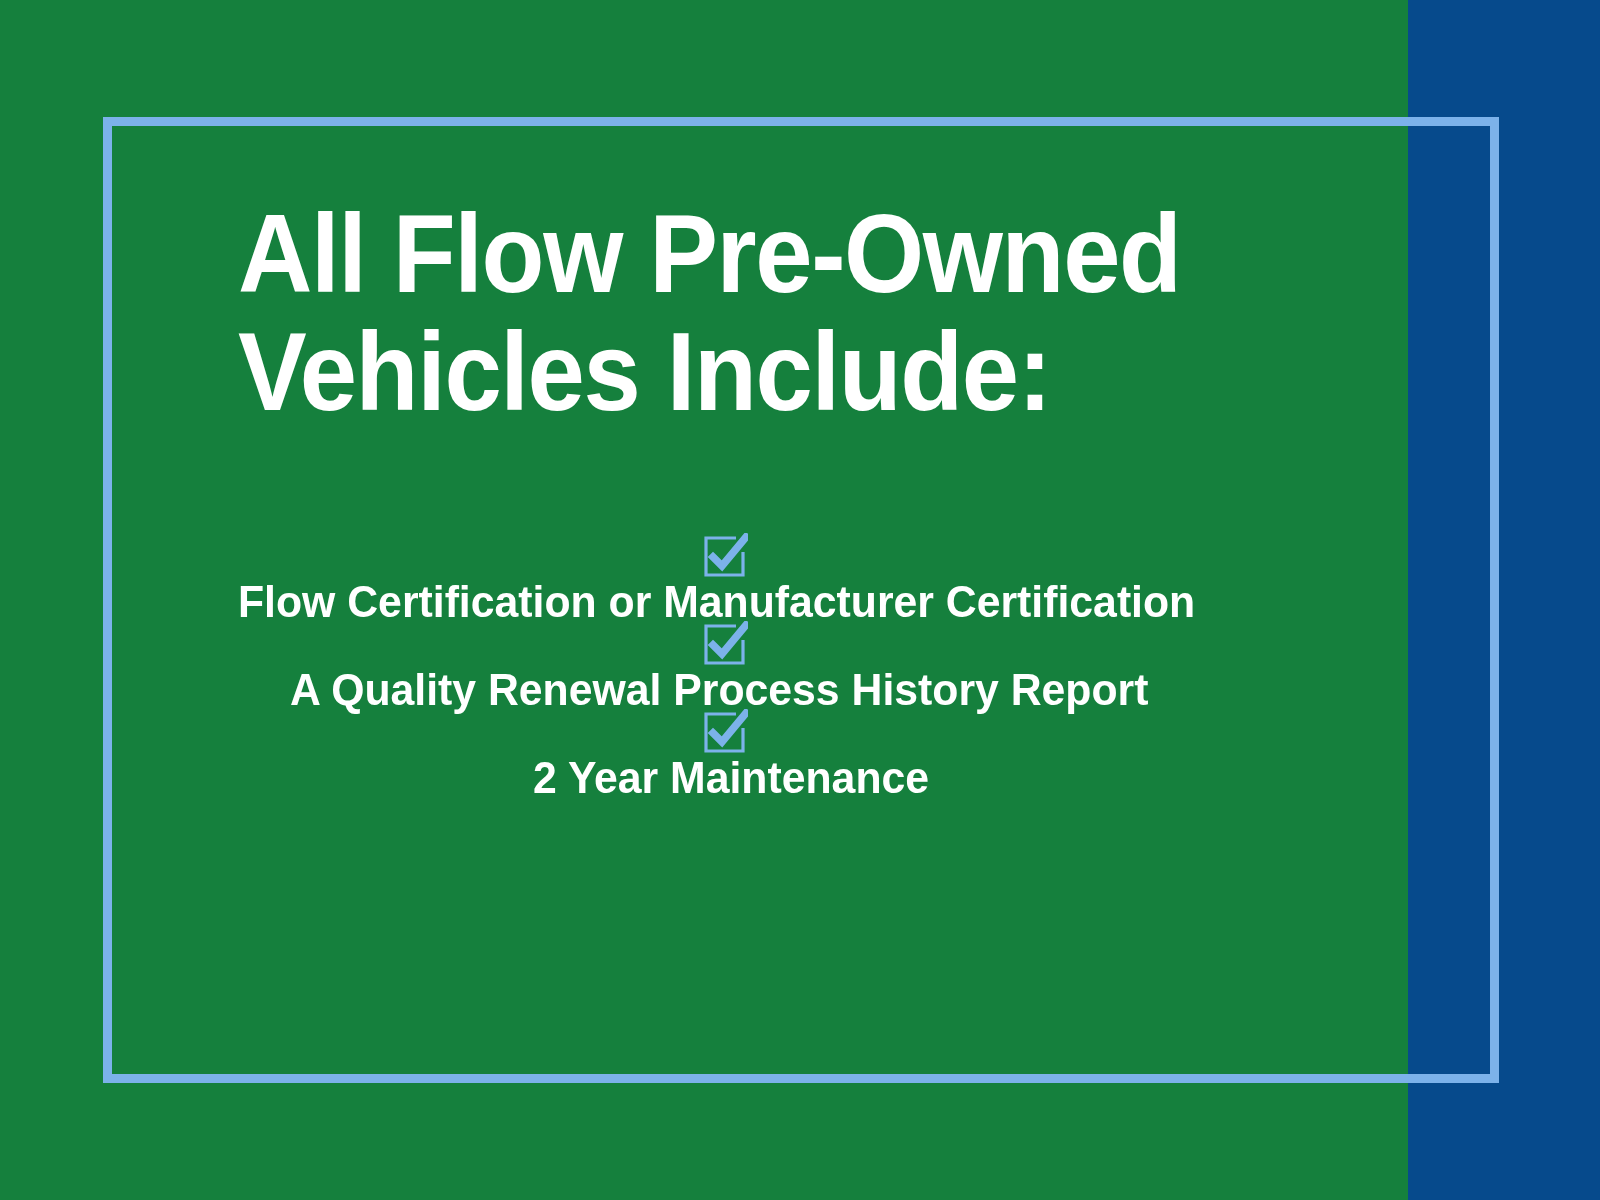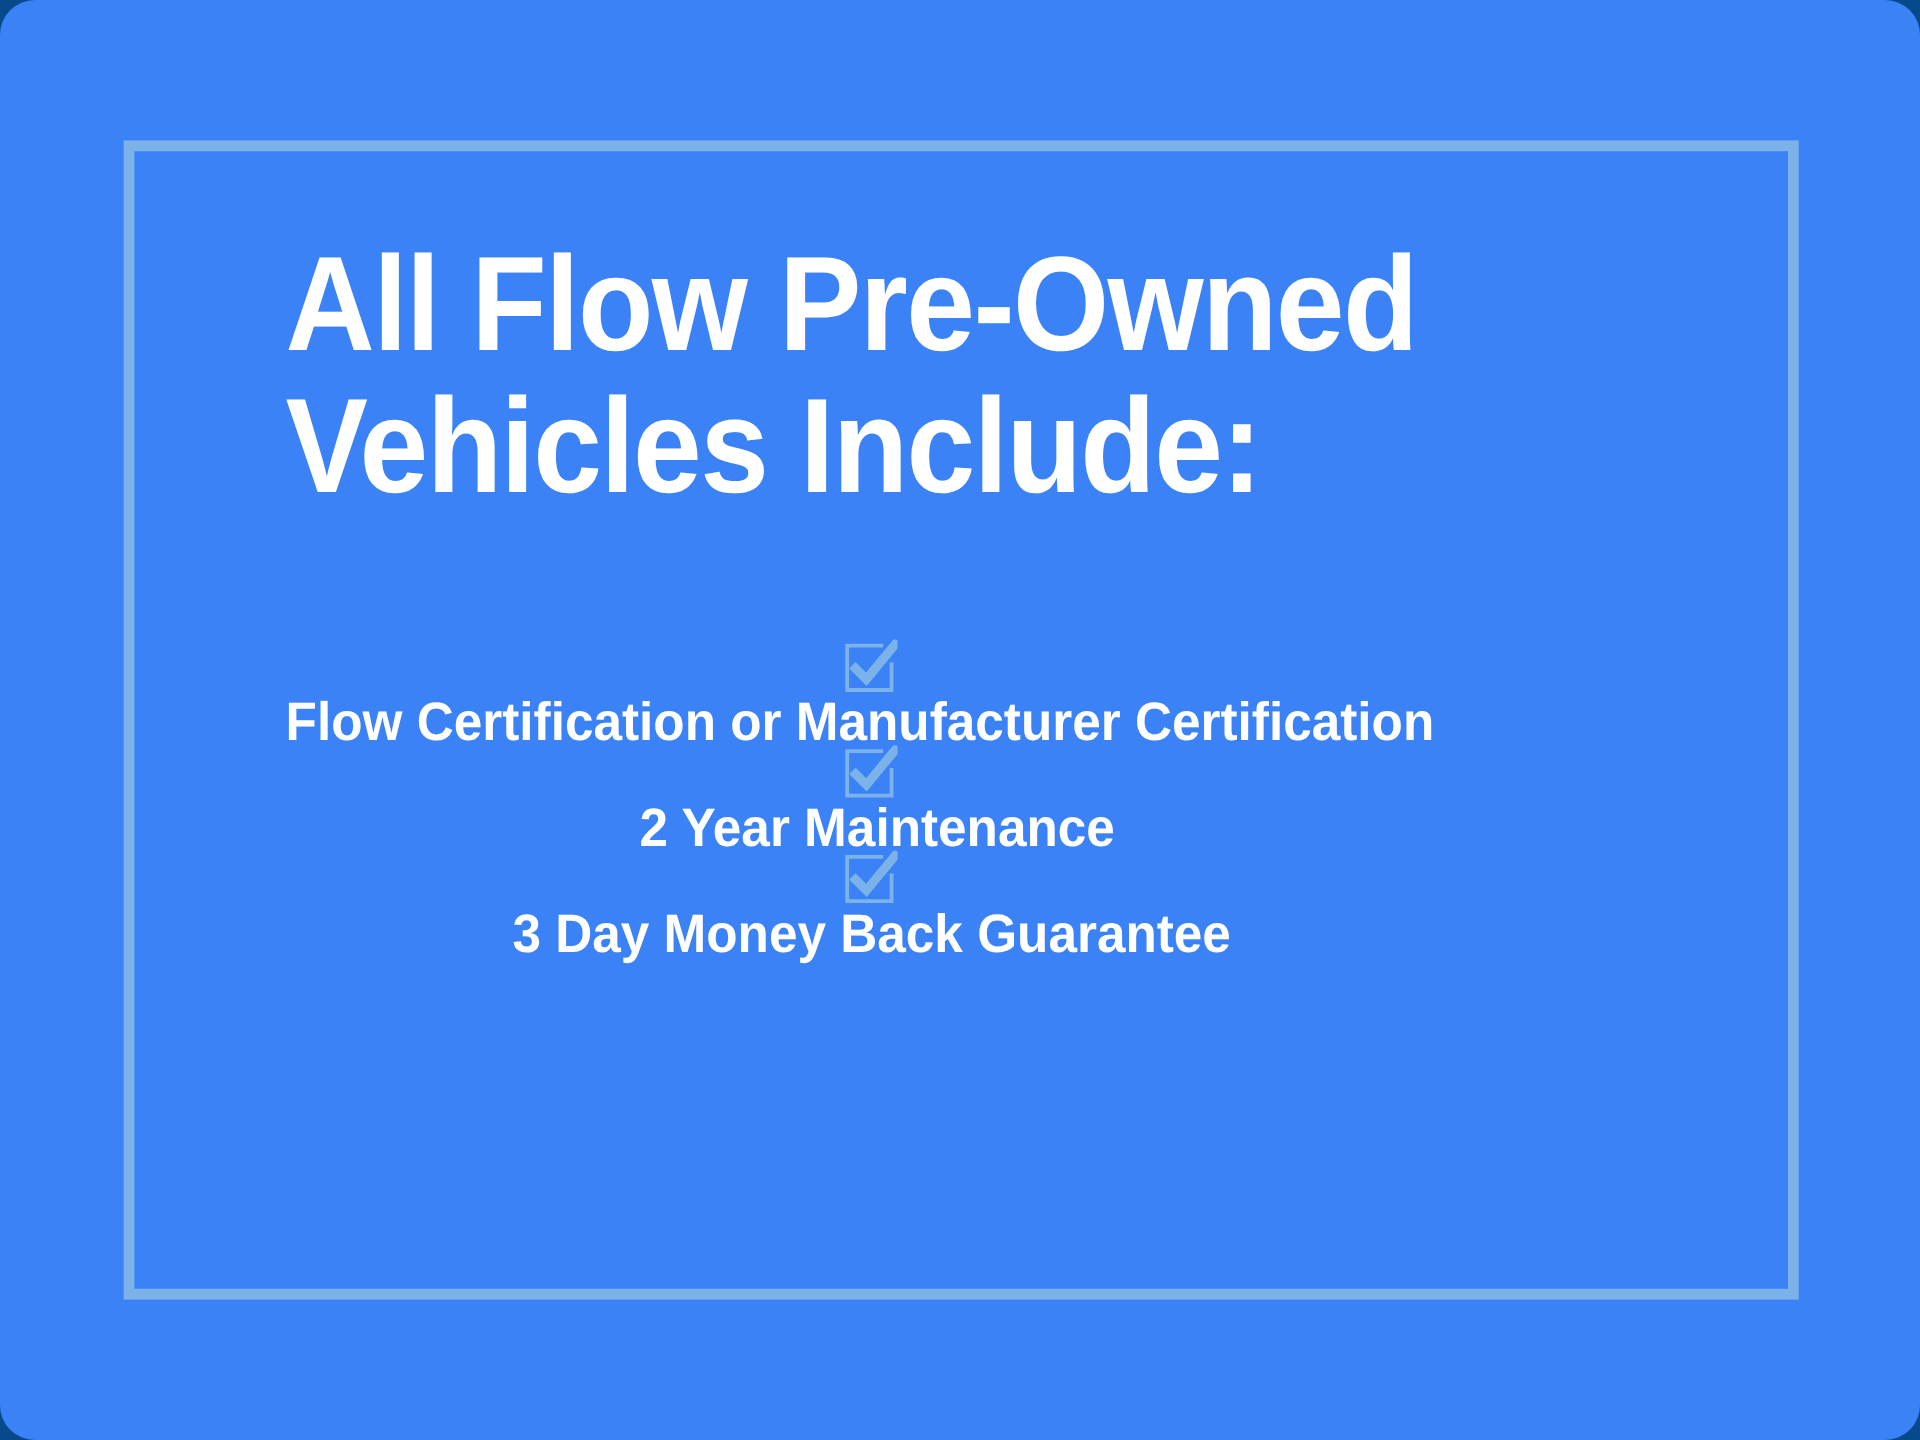--- a/index.html
+++ b/index.html
@@ -9,24 +9,23 @@
   body {
     width: 1600px;
     height: 1200px;
     background: #064a8c;
     font-family: "Liberation Sans", sans-serif;
     overflow: hidden;
   }
 
   .slide {
     position: relative;
-    width: 1600px;
+    width: 1408px;
     height: 1200px;
-    background: #3b82f6;
-    border-radius: 29px;
+    background: #15803d;
   }
 
   
   .frame {
     position: absolute;
     left: 103px;
     top: 117px;
     width: 1396px;
     height: 966px;
     border: 9px solid #7cb2ea;
@@ -104,33 +103,33 @@
   <ul class="list">
 
     <li class="list-item">
       <svg class="checkbox-icon" viewBox="0 0 46 46">
         <path d="M41 19 L41 42 L4 42 L4 5 L34 5" fill="none" stroke="#7cb2ea" stroke-width="3.2"></path>
         <path d="M11 24 L20 33 L44 4" fill="none" stroke="#7cb2ea" stroke-width="7.5" stroke-linecap="square" stroke-linejoin="miter"></path>
       </svg>
       <span class="item-label">Flow Certification or Manufacturer Certification</span>
     </li>
 
+    <li class="list-item">
+      <svg class="checkbox-icon" viewBox="0 0 46 46">
+        <path d="M41 19 L41 42 L4 42 L4 5 L34 5" fill="none" stroke="#7cb2ea" stroke-width="3.2"></path>
+        <path d="M11 24 L20 33 L44 4" fill="none" stroke="#7cb2ea" stroke-width="7.5" stroke-linecap="square" stroke-linejoin="miter"></path>
+      </svg>
+      <span class="item-label">A Quality Renewal Process History Report</span>
+    </li>
 
     <li class="list-item">
       <svg class="checkbox-icon" viewBox="0 0 46 46">
         <path d="M41 19 L41 42 L4 42 L4 5 L34 5" fill="none" stroke="#7cb2ea" stroke-width="3.2"></path>
         <path d="M11 24 L20 33 L44 4" fill="none" stroke="#7cb2ea" stroke-width="7.5" stroke-linecap="square" stroke-linejoin="miter"></path>
       </svg>
       <span class="item-label">2 Year Maintenance</span>
     </li>
 
-    <li class="list-item">
-      <svg class="checkbox-icon" viewBox="0 0 46 46">
-        <path d="M41 19 L41 42 L4 42 L4 5 L34 5" fill="none" stroke="#7cb2ea" stroke-width="3.2"></path>
-        <path d="M11 24 L20 33 L44 4" fill="none" stroke="#7cb2ea" stroke-width="7.5" stroke-linecap="square" stroke-linejoin="miter"></path>
-      </svg>
-      <span class="item-label">3 Day Money Back Guarantee</span>
-    </li>
 
 
   </ul>
 
 </div>
 
 </body></html>

